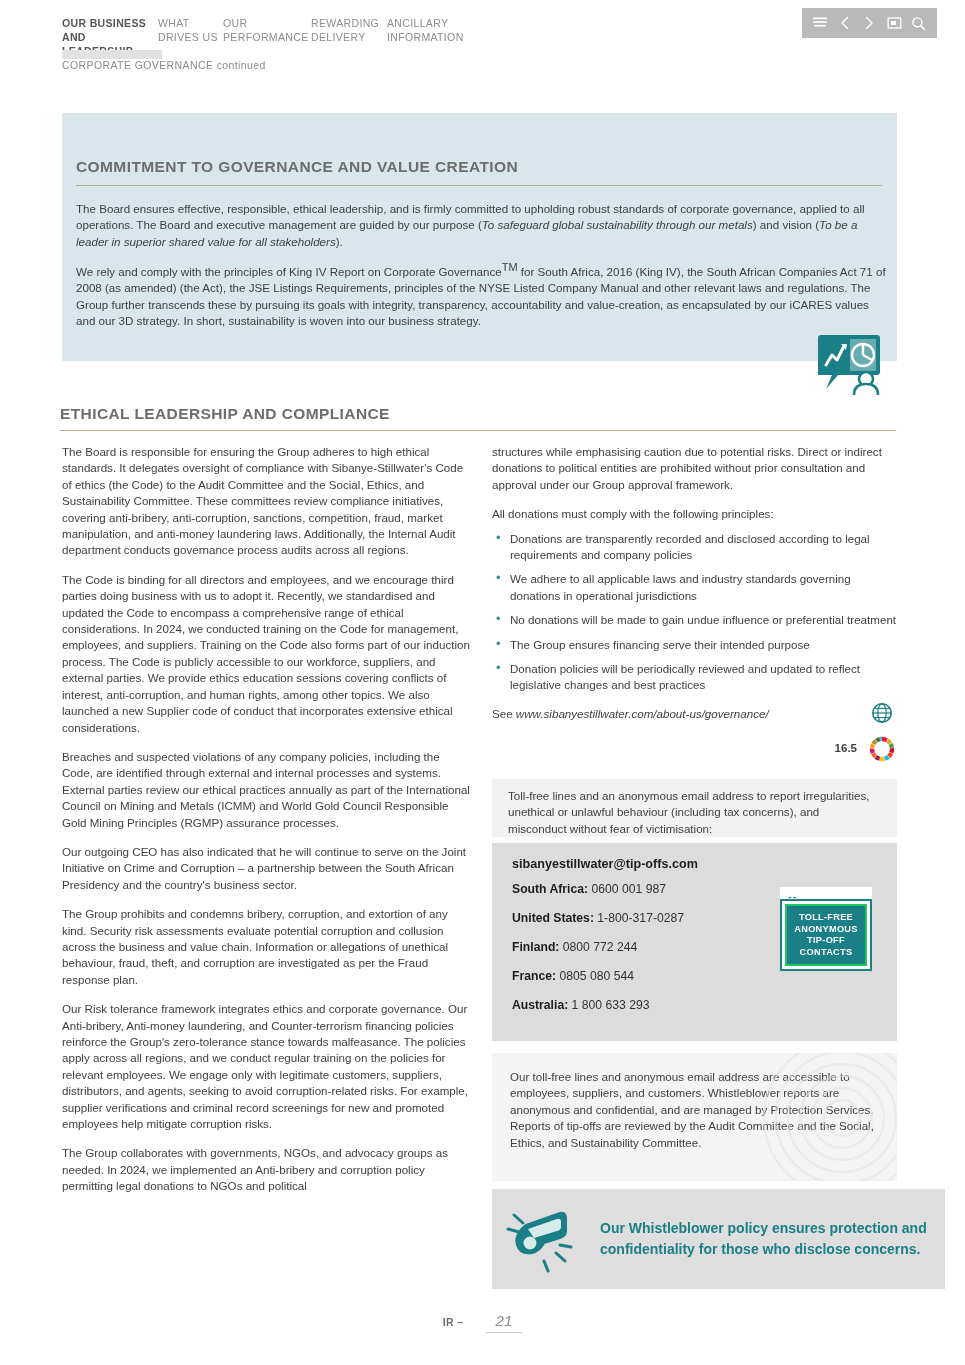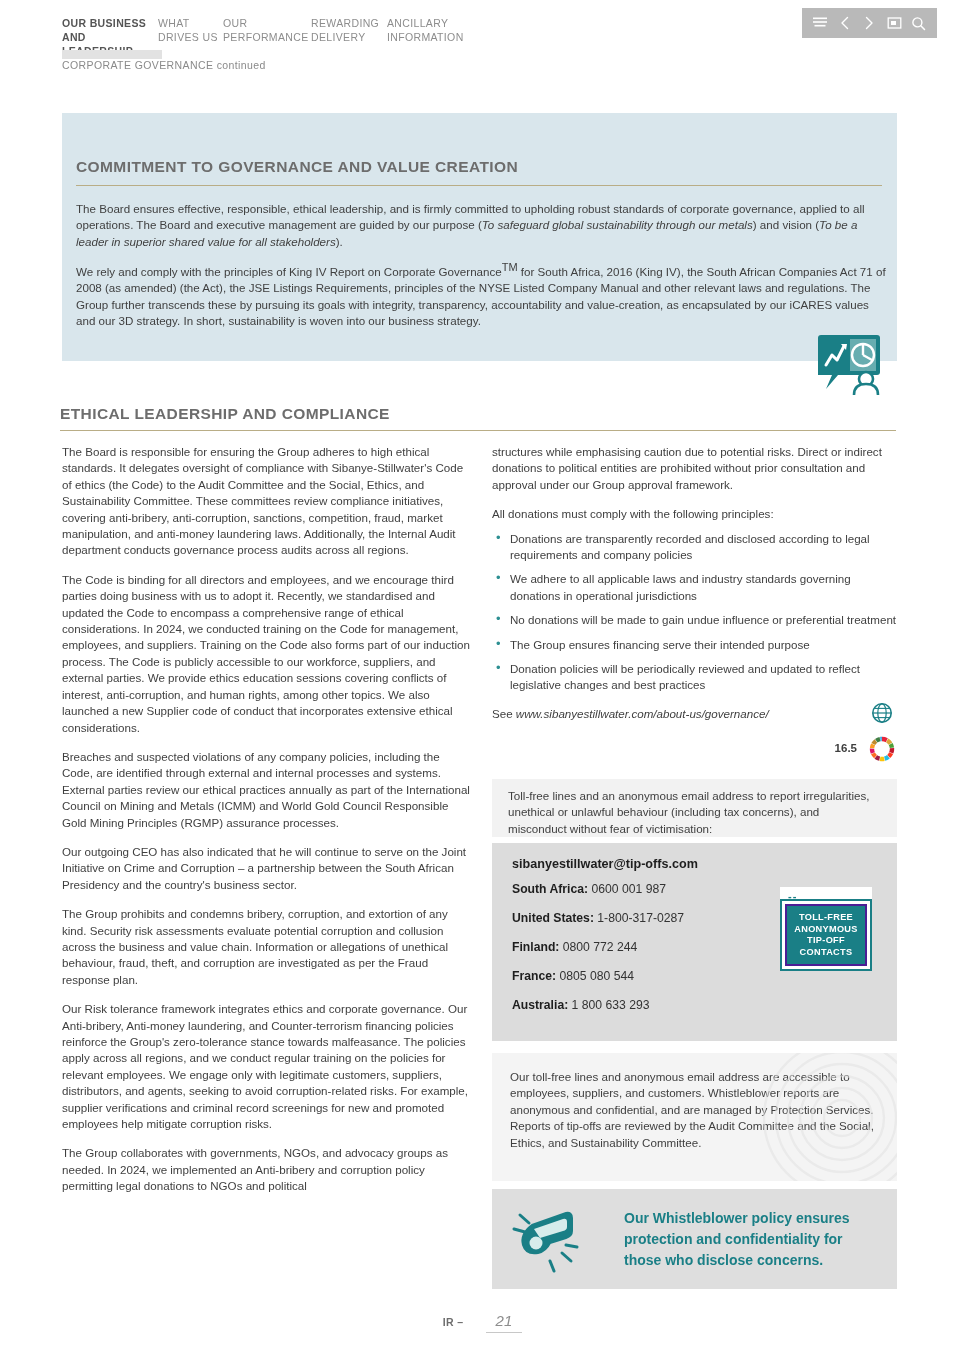--- a/index.html
+++ b/index.html
@@ -161,21 +161,21 @@
 
   .tf-badge {
     position: absolute; left: 288px; top: 56px;
     width: 92px; height: 72px;
     border: 2.5px solid #1a7f86;
     background: #ffffff;
     padding: 3px;
   }
   .tf-badge-inner {
     width: 100%; height: 100%;
-    border: 2px solid #4c1d95;
+    border: 2px solid #22c55e;
     background: #1a7f86;
     display: flex; align-items: center; justify-content: center;
   }
   .tf-badge-text {
     color: #ffffff; font-size: 9.2px; font-weight: bold;
     text-align: center; line-height: 11.5px; letter-spacing: 0.3px;
   }
   .tf-badge-tab {
     position: absolute; left: 288px; top: 44px;
     width: 92px; height: 14px; background: #ffffff;
@@ -194,24 +194,24 @@
     overflow: hidden;
   }
   .tf-note p { font-size: 11.6px; line-height: 16.4px; color: #3f3f3f; }
   .tf-note .watermark {
     position: absolute; right: -30px; top: -20px;
     width: 170px; height: 170px; opacity: 0.55;
   }
 
   .wb-box {
     position: absolute; left: 492px; top: 1189px;
-    width: 405px; height: 100px;
+    width: 453px; height: 100px;
     background: #dedede;
-    display: flex; align-items: center; gap: 32px;
-    padding: 0 18px;
+    display: flex; align-items: center; gap: 14px;
+    padding: 0 12px;
   }
   .wb-text {
     font-size: 14px; font-weight: bold; line-height: 21px;
     color: #1a7f86;
   }
 
   
   .footer {
     position: absolute; left: 0; top: 1312px; width: 965px;
     display: flex; align-items: baseline; justify-content: center; gap: 22px;

